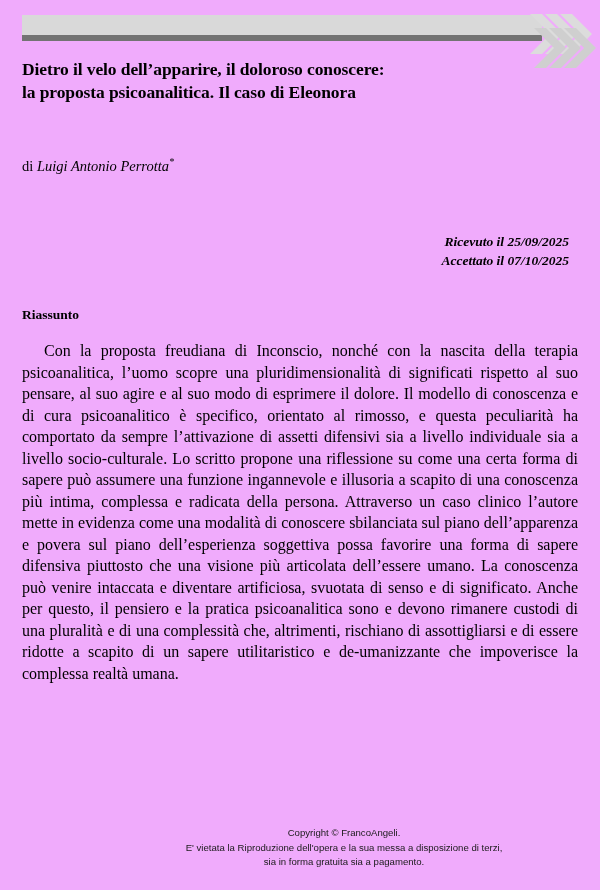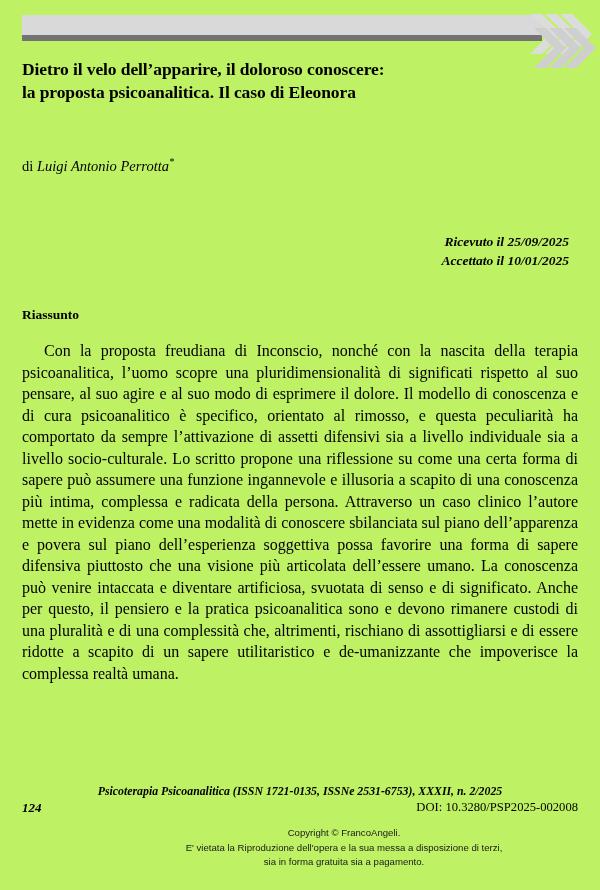--- a/index.html
+++ b/index.html
@@ -14,21 +14,21 @@
     font-family: "Liberation Serif", "DejaVu Serif", serif;
     color: #000000;
     position: relative;
     overflow: hidden;
   }
 
   .page {
     position: relative;
     width: 600px;
     height: 890px;
-    background: #bef264;
+    background: #f0abfc;
   }
 
   
   .header-deco {
     position: absolute;
     left: 0;
     top: 0;
     width: 600px;
     height: 75px;
   }
@@ -229,33 +229,28 @@
     <span class="title-line">la proposta psicoanalitica. Il caso di Eleonora</span>
   </h1>
 
   <div class="author-line">
     <span>di</span>
     <span class="author-name">Luigi Antonio Perrotta</span><span class="author-mark">*</span>
   </div>
 
   <div class="dates">
     <div>Ricevuto il 25/09/2025</div>
-    <div>Accettato il 10/01/2025</div>
+    <div>Accettato il 07/10/2025</div>
   </div>
 
   <h2 class="abstract-heading">Riassunto</h2>
   <p class="abstract-body">Con la proposta freudiana di Inconscio, nonché con la nascita della terapia psicoanalitica, l’uomo scopre una pluridimensionalità di significati rispetto al suo pensare, al suo agire e al suo modo di esprimere il dolore. Il modello di conoscenza e di cura psicoanalitico è specifico, orientato al rimosso, e questa peculiarità ha comportato da sempre l’attivazione di assetti difensivi sia a livello individuale sia a livello socio-culturale. Lo scritto propone una riflessione su come una certa forma di sapere può assumere una funzione ingannevole e illusoria a scapito di una conoscenza più intima, complessa e radicata della persona. Attraverso un caso clinico l’autore mette in evidenza come una modalità di conoscere sbilanciata sul piano dell’apparenza e povera sul piano dell’esperienza soggettiva possa favorire una forma di sapere difensiva piuttosto che una visione più articolata dell’essere umano. La conoscenza può venire intaccata e diventare artificiosa, svuotata di senso e di significato. Anche per questo, il pensiero e la pratica psicoanalitica sono e devono rimanere custodi di una pluralità e di una complessità che, altrimenti, rischiano di assottigliarsi e di essere ridotte a scapito di un sapere utilitaristico e de-umanizzante che impoverisce la complessa realtà umana.</p>
 
 
 
-  <div class="footer-zone">
-    <div class="journal-line">Psicoterapia Psicoanalitica (ISSN 1721-0135, ISSNe 2531-6753), XXXII, n. 2/2025</div>
-    <div class="page-number">124</div>
-    <div class="doi-line">DOI: 10.3280/PSP2025-002008</div>
-  </div>
 
   <div class="copyright">
     <div>Copyright © FrancoAngeli.</div>
     <div>E' vietata la Riproduzione dell'opera e la sua messa a disposizione di terzi,</div>
     <div>sia in forma gratuita sia a pagamento.</div>
   </div>
 
 </div>
 
 </body></html>

